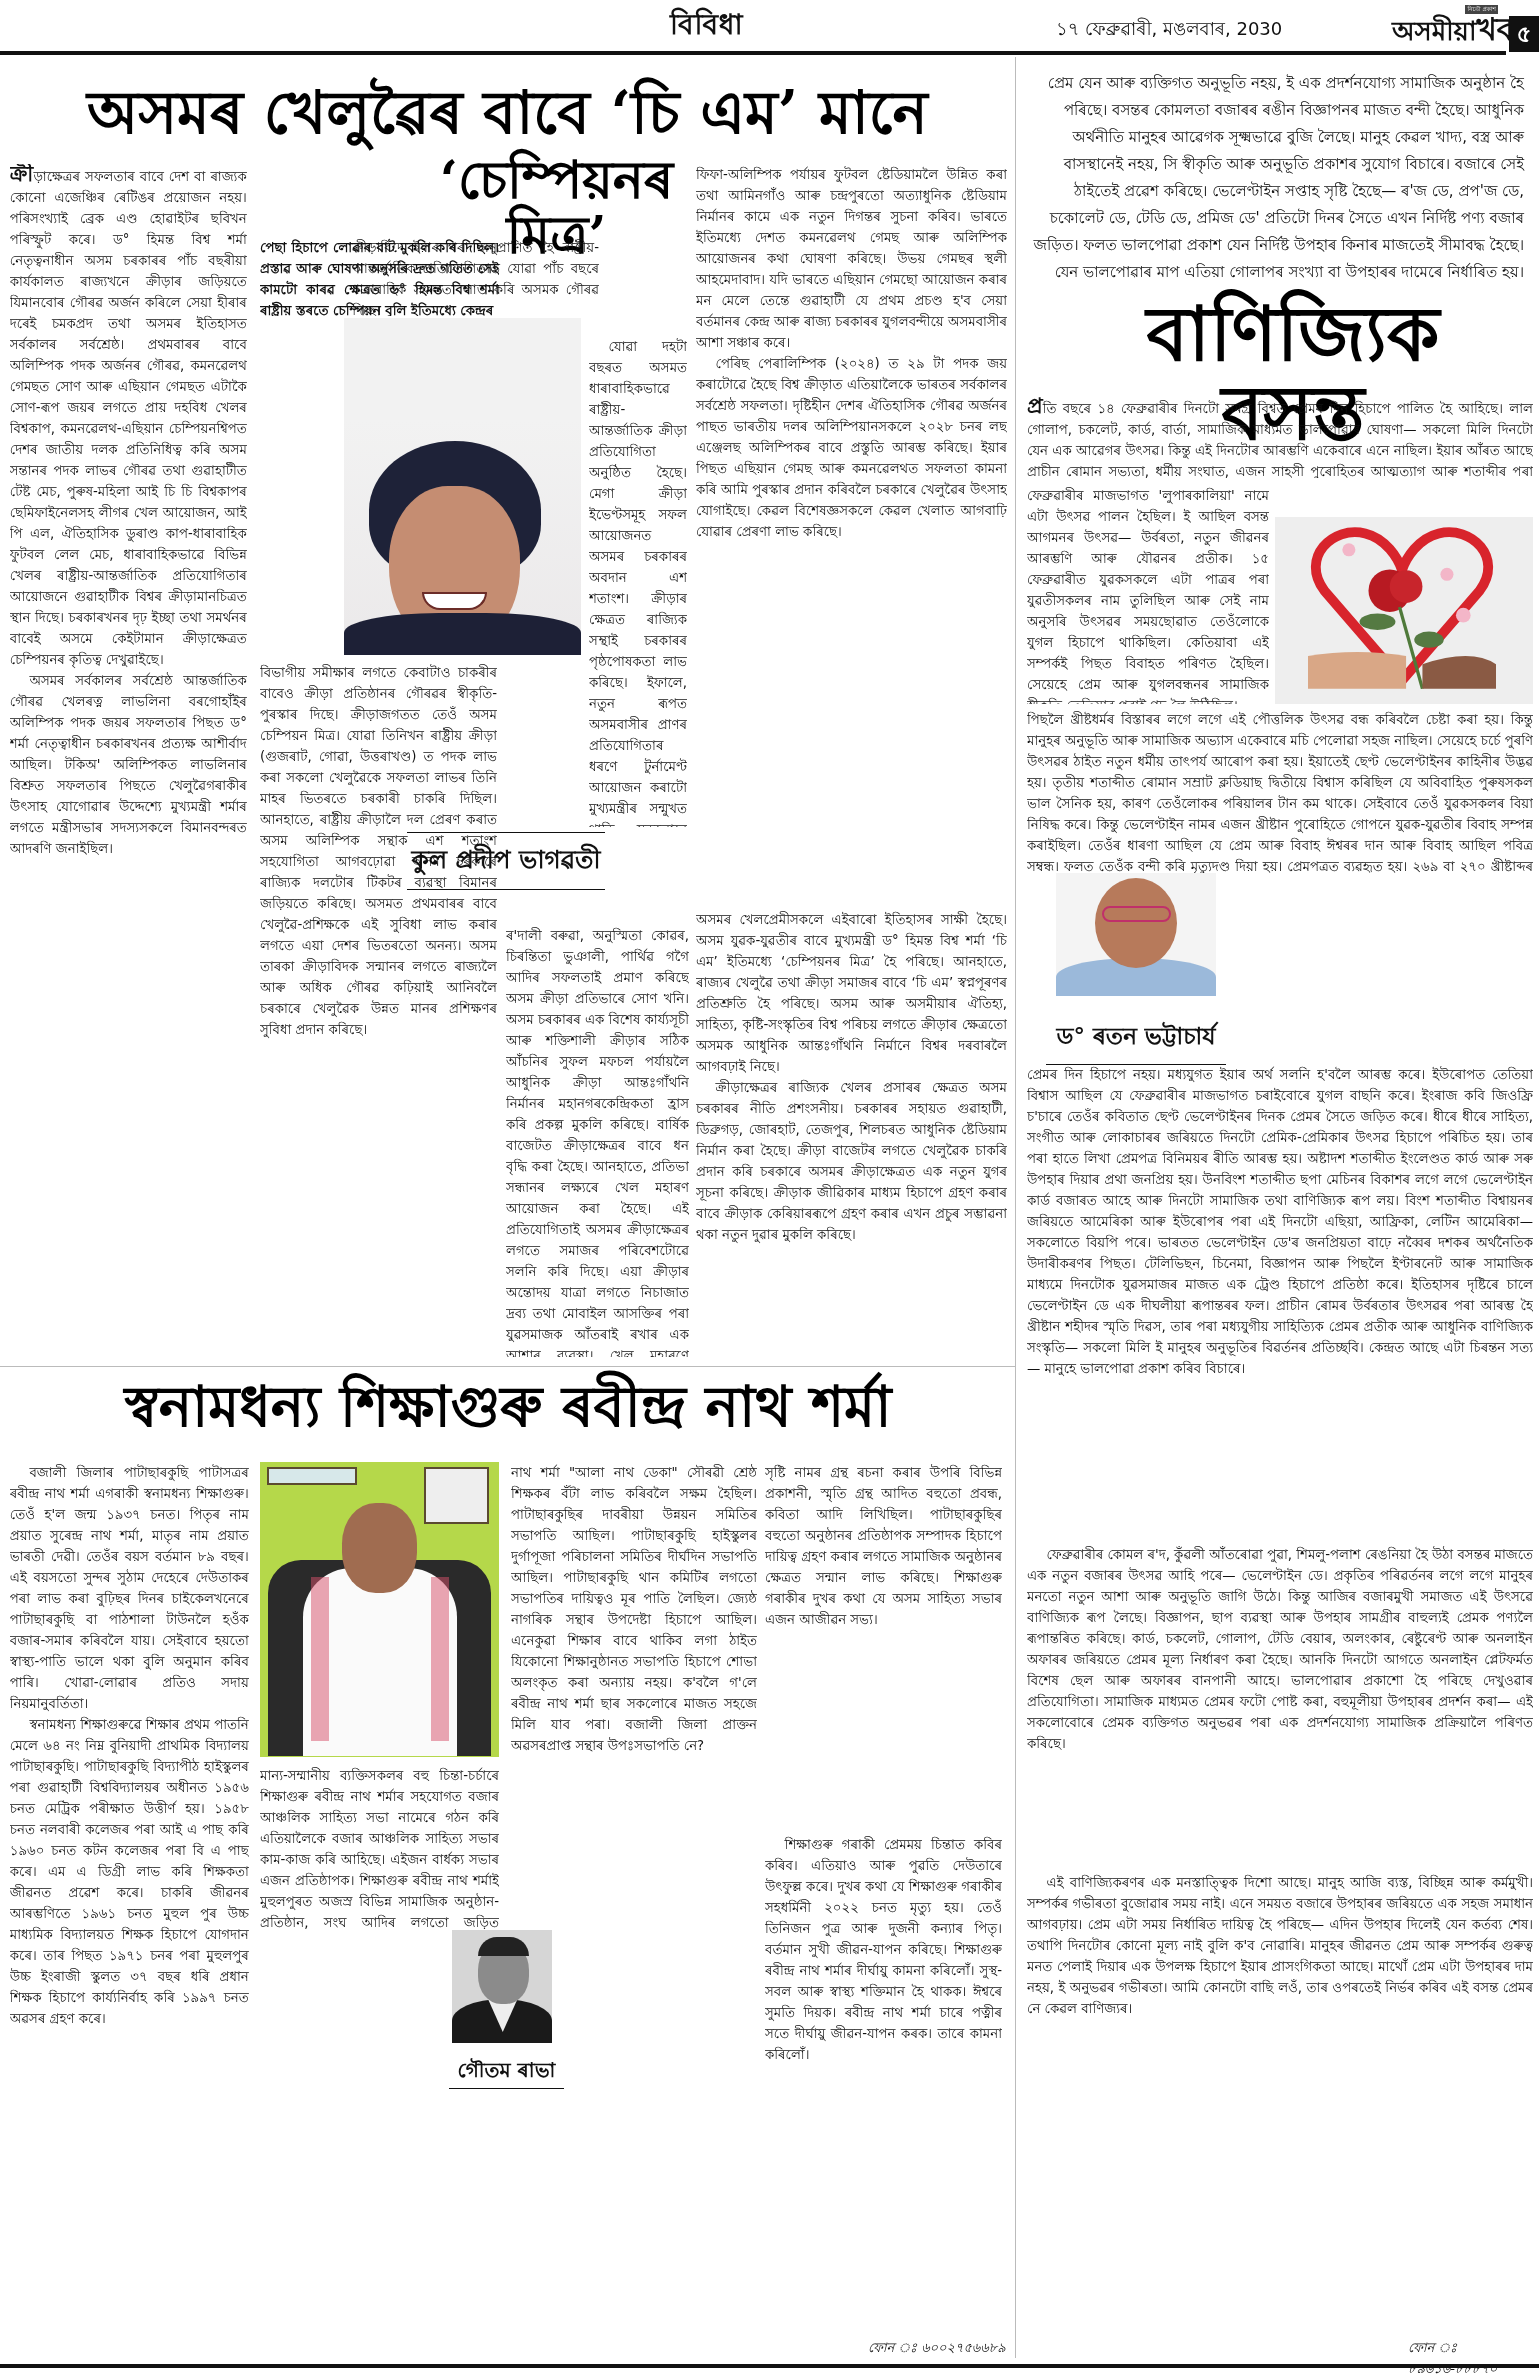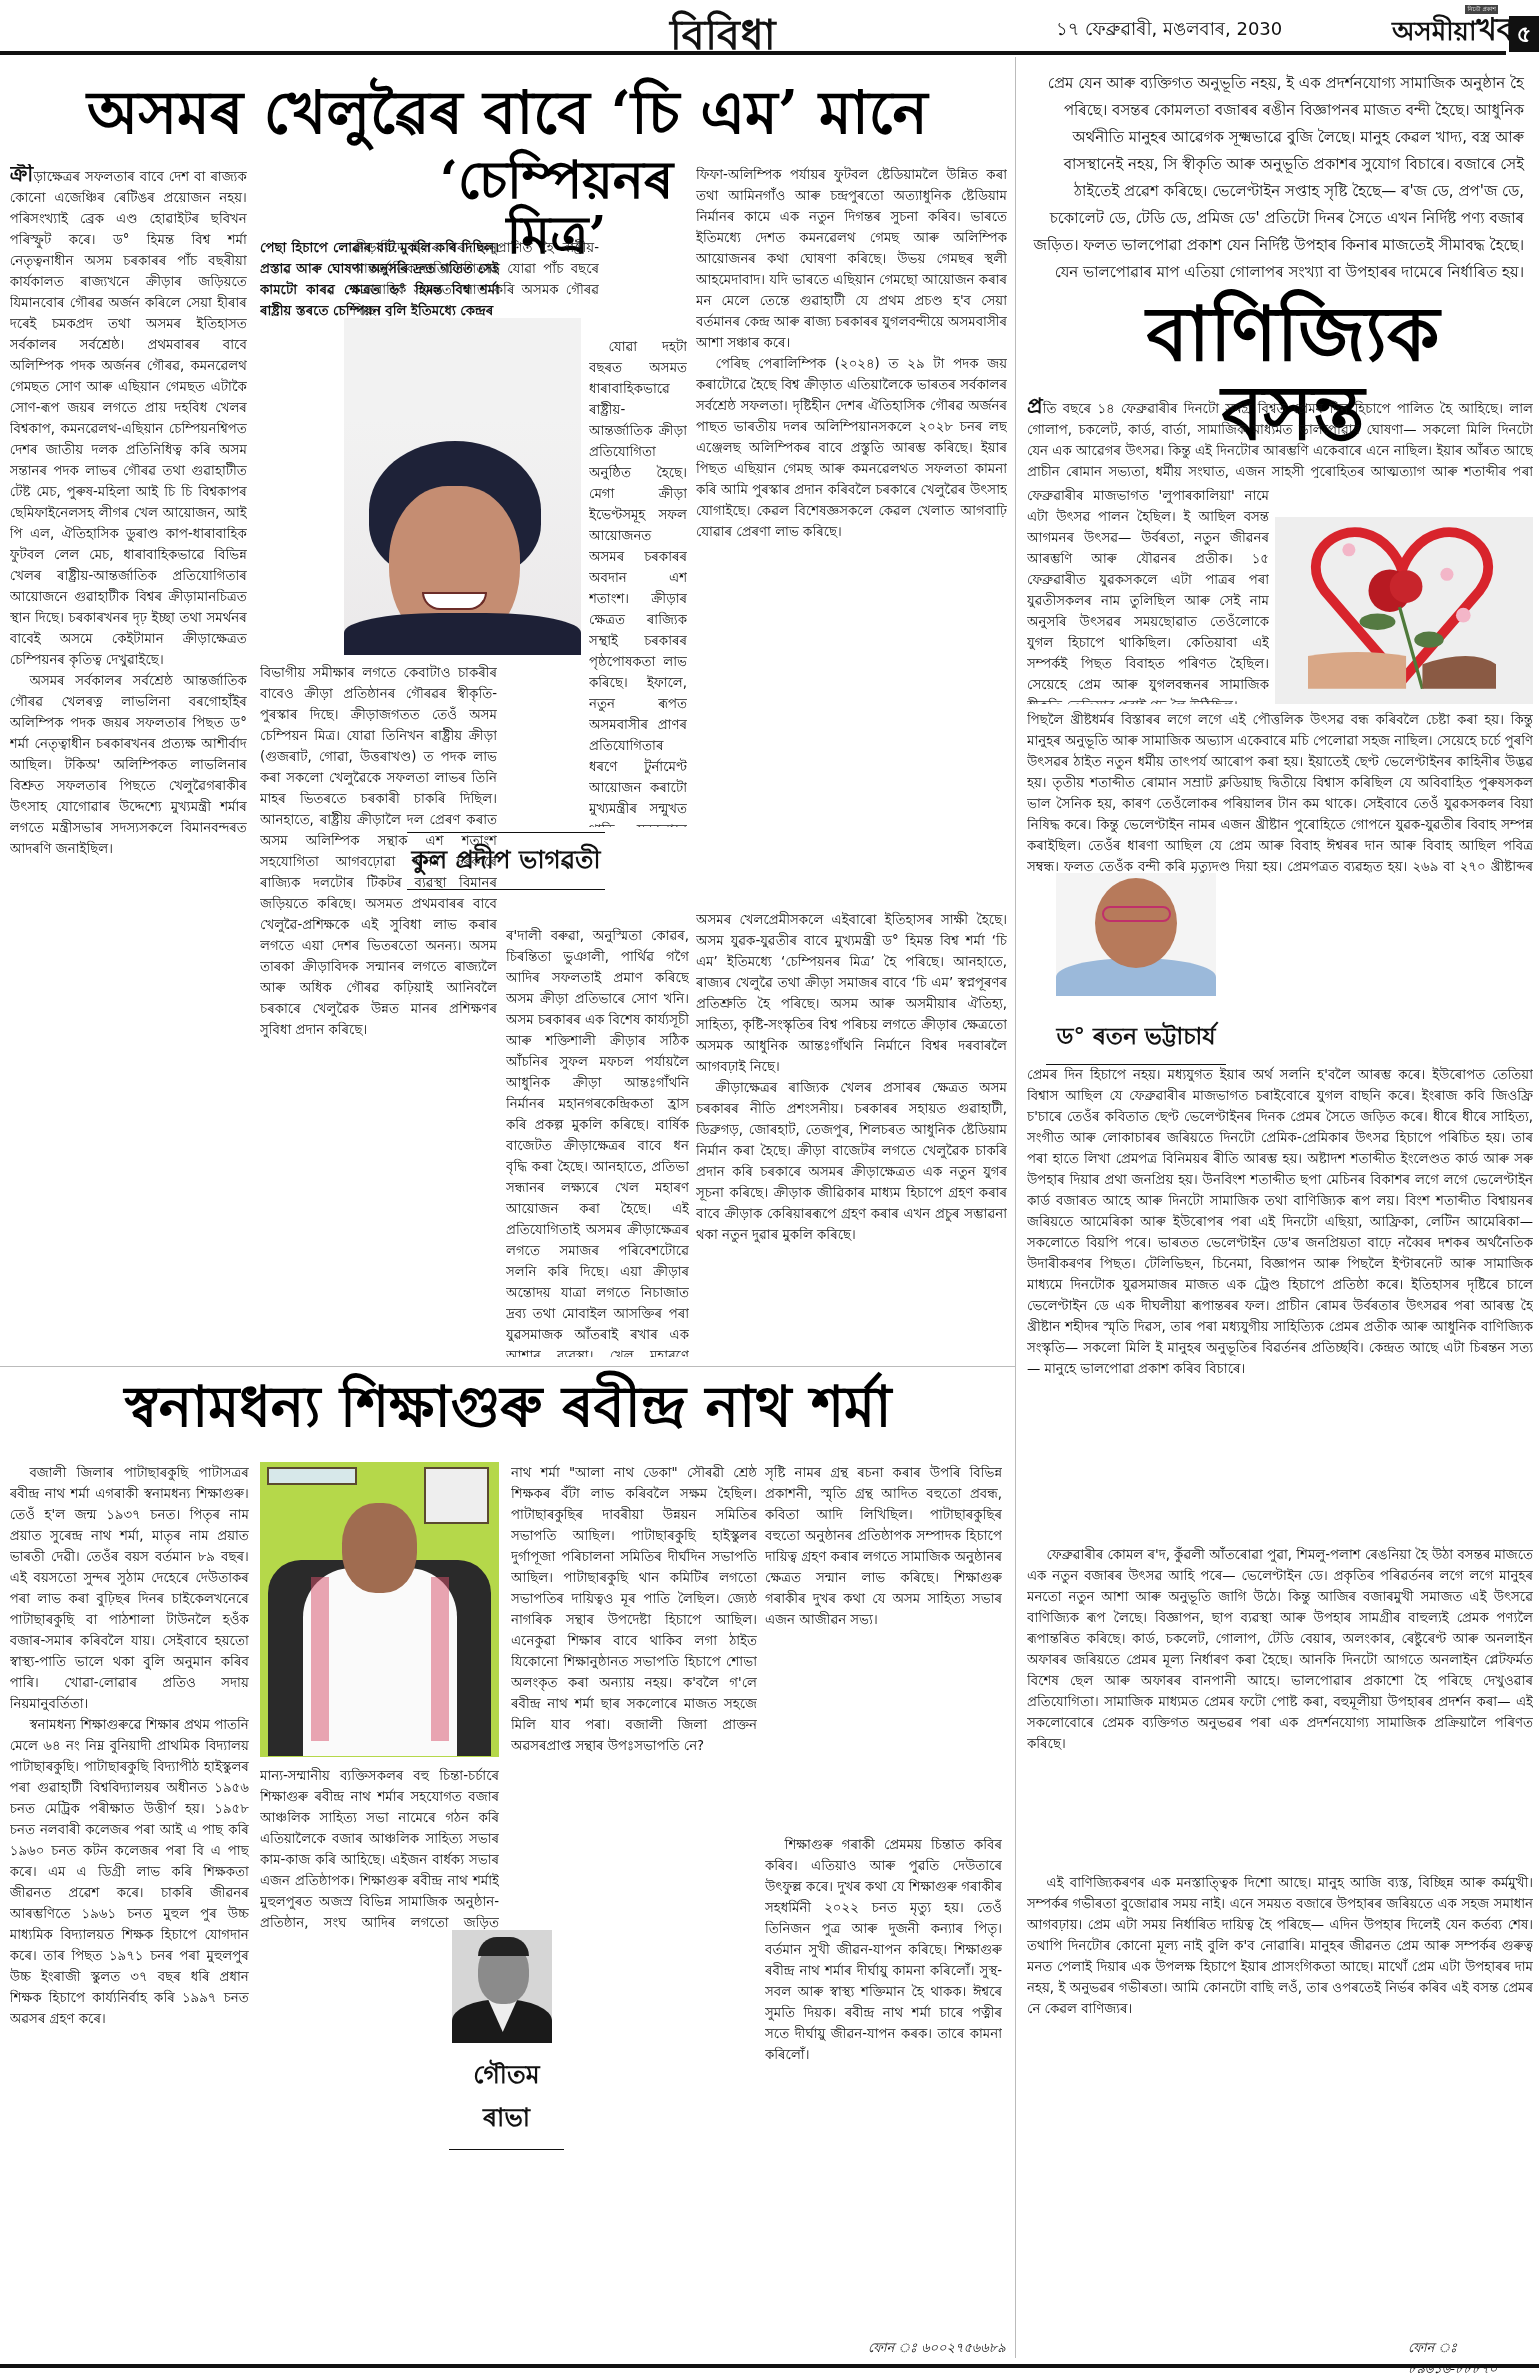--- a/index.html
+++ b/index.html
@@ -1,20 +1,20 @@
 <!DOCTYPE html>
 <html style="font-size:13px"><head>
 <meta charset="utf-8">
 <style>
   * { box-sizing: border-box; margin: 0; padding: 0; }
   html, body { width: 1539px; height: 2377px; background: #ffffff; color: #111; overflow: hidden; }
   body { font-family: "DejaVu Sans", sans-serif; position: relative; }
 
   .masthead { position: absolute; left: 0; top: 0; width: 1539px; height: 51px; }
-  .section-name { position: absolute; left: 670px; top: 3.3px; font-size: 41px; font-weight: bold; letter-spacing: 0.8px; }
+  .section-name { position: absolute; left: 670px; top: 3.3px; font-size: 28px; font-weight: bold; letter-spacing: 0.8px; }
   .date-line { position: absolute; left: 1056px; top: 14.7px; font-size: 18px; }
   .paper-name { position: absolute; left: 1392px; top: 4.9px; font-size: 26px; font-weight: bold; }
   .paper-name .khobor { font-size: 31px; }
   .paper-tag { position: absolute; left: 1465px; top: 4.9px; background: #444; color: #fff; font-size: 5.7px; padding: 0 2.5px; }
   .page-num { position: absolute; left: 1509px; top: 16.4px; width: 30px; height: 36px; background: #111; color: #fff; font-size: 23px; font-weight: bold; text-align: center; line-height: 36px; }
   .top-rule { position: absolute; left: 0; top: 51px; width: 1506px; height: 4.1px; background: #111; }
 
   .col-rule { position: absolute; width: 0.8px; background: #bbb; }
 
   .headline { position: absolute; font-weight: bold; color: #000; text-align: center; line-height: 1.05; font-family: "DejaVu Serif", serif; }
@@ -33,21 +33,21 @@
   .photo { position: absolute; overflow: hidden; }
   .photo-woman { left: 344px; top: 318px; width: 237px; height: 337px; background: linear-gradient(180deg,#f2f2f2 0%,#f2f2f2 30%,#ebe9ea 100%); }
   .photo-woman .hair { position: absolute; left: 24.6px; top: 123px; width: 172px; height: 139px; border-radius: 50% 50% 40% 40%; background: #1e2238; }
   .photo-woman .face { position: absolute; left: 45px; top: 168px; width: 131px; height: 164px; border-radius: 45% 45% 50% 50%; background: #c58d72; }
   .photo-woman .smile { position: absolute; left: 78px; top: 274px; width: 65px; height: 18px; border-radius: 0 0 33px 33px; background: #fff; border: 2.5px solid #6b2c28; }
   .photo-woman .shirt { position: absolute; left: 0; top: 295px; width: 237px; height: 49px; border-radius: 40% 40% 0 0; background: #1d2036; }
 
   .byline { position: absolute; text-align: center; font-weight: bold; font-family: "DejaVu Serif", serif; }
   .byline-kul { left: 407px; top: 832px; width: 198px; font-size: 24.6px; border-top: 1.6px solid #111; border-bottom: 1.6px solid #111; padding: 8.2px 0; }
   .byline-ratan { left: 1046px; top: 1018px; width: 180px; font-size: 23px; border-bottom: 1.6px solid #111; padding-bottom: 6.5px; }
-  .byline-goutam { left: 449px; top: 2055px; width: 115px; font-size: 25px; border-bottom: 1.6px solid #111; padding-bottom: 8px; text-align: center; }
+  .byline-goutam { left: 449px; top: 2055px; width: 115px; font-size: 20px; border-bottom: 1.6px solid #111; padding-bottom: 0; text-align: center; }
 
   .photo-valentine { left: 1275px; top: 517px; width: 258px; height: 187px; background: #eeeeee; }
   .heart { position: absolute; left: 33px; top: 8.2px; width: 188px; height: 164px; }
   .photo-ratan { left: 1056px; top: 873px; width: 160px; height: 123px; background: #f4f4f4; }
   .photo-ratan .face { position: absolute; left: 39px; top: 4.9px; width: 82px; height: 90px; border-radius: 50%; background: #b77a5b; }
   .photo-ratan .glasses { position: absolute; left: 46px; top: 33px; width: 69px; height: 16.4px; border: 2.5px solid #c0306a; border-radius: 8.2px; }
   .photo-ratan .shirt { position: absolute; left: 0; top: 85px; width: 160px; height: 38px; border-radius: 50% 50% 0 0; background: #9bb9da; }
 
   .photo-teacher { left: 260px; top: 1462px; width: 239px; height: 295px; background: #b5d84a; }
   .photo-teacher .chair { position: absolute; left: 8.2px; top: 98px; width: 223px; height: 196px; background: #2a2a2a; border-radius: 33px 33px 0 0; }

